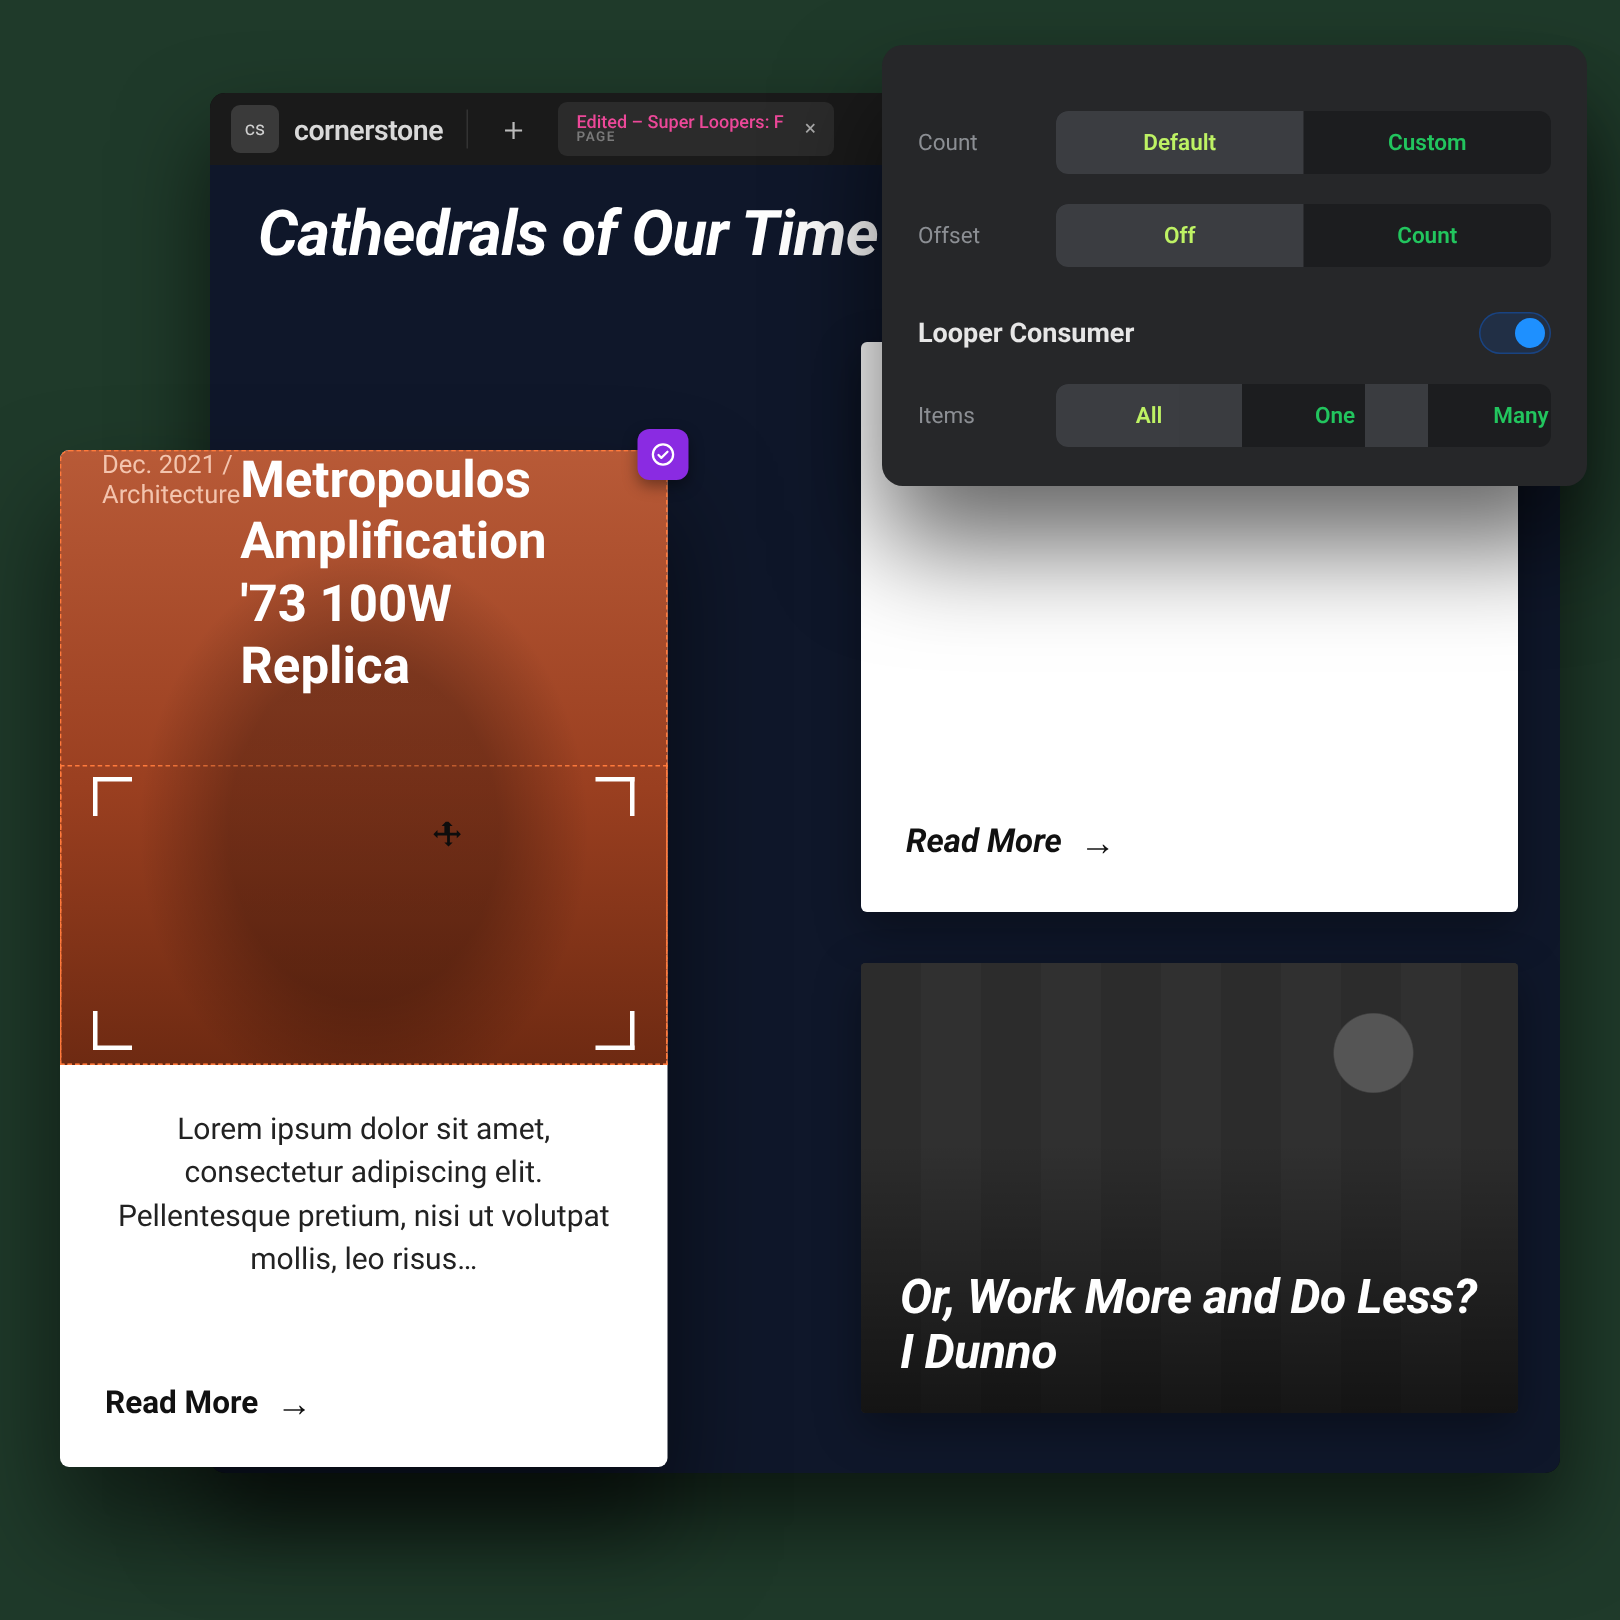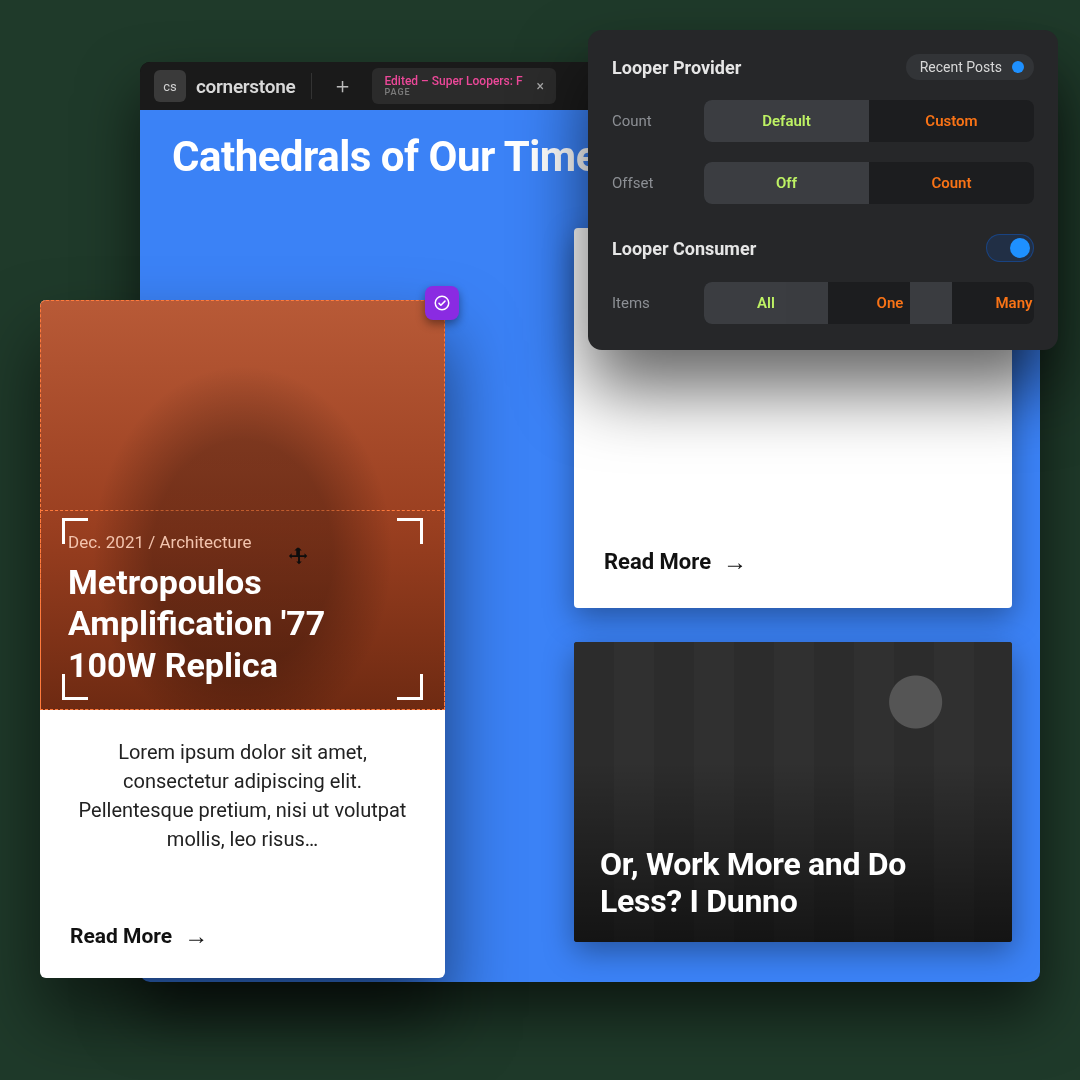--- a/index.html
+++ b/index.html
@@ -44,22 +44,23 @@
     border-radius: 6px;
     display: flex; align-items: center; gap: 10px;
   }
   .tab-text { display: flex; flex-direction: column; line-height: 1.05; }
   .tab-title { color: #ec4899; font-size: 12px; font-weight: 500; white-space: nowrap; max-width: 150px; overflow:hidden; text-overflow: ellipsis;}
   .tab-sub { color: #7a7a7a; font-size: 9px; letter-spacing: 1px; font-weight: 600; }
   .tab-close { color: #aaa; font-size: 14px; padding: 2px 4px; }
 
   .canvas {
     position: absolute; left: 0; right: 0; top: 48px; bottom: 0;
-    background: #3b82f6;
+    background: #0f172a;
     padding: 18px 28px;
+    font-style: italic;
   }
   .hero-title {
     color: #fff; font-weight: 700; font-size: 42px; line-height: 1.18;
     margin: 4px 0 18px 4px; letter-spacing: -0.5px;
   }
   .col-right {
     position: absolute;
     right: 28px; top: 118px;
     width: 438px;
     display: flex; flex-direction: column; gap: 34px;
@@ -105,21 +106,21 @@
     box-shadow: 0 40px 70px rgba(0,0,0,0.55);
     background: #fff;
     overflow: visible;
   }
   .sel-top {
     position: relative;
     height: 410px;
     background: linear-gradient(180deg, #b85a37 0%, #9a3f20 55%, #6e2a12 100%);
     border-radius: 6px 6px 0 0;
     padding: 0 28px 24px;
-    display: flex; flex-direction: column; justify-content: flex-end;
+    display: flex; flex-direction: row; justify-content: flex-end;
   }
   .sel-top::after{
     content:""; position:absolute; inset:0;
     background: radial-gradient(ellipse at 50% 62%, rgba(0,0,0,0.25) 0 90px, transparent 150px);
     border-radius:6px 6px 0 0;
   }
   .sel-top .outline {
     position: absolute; inset: 0;
     border: 1px dashed #ff7a3c;
     border-radius: 6px 6px 0 0;
@@ -168,21 +169,21 @@
     display:flex; align-items:center; gap:10px;
     background:#323437; border-radius:18px;
     padding:5px 10px 5px 14px; font-size:14px; color:#d8d8d8;
   }
   .dot{ width:12px; height:12px; border-radius:50%; background:#1e90ff;}
   .ctrl-row{ display:flex; align-items:center; margin-top:20px;}
   .ctrl-label{ width:92px; color:#8c8f94; font-size:15px;}
   .seg{ flex:1; display:flex; background:#1c1d1f; border-radius:8px; overflow:hidden; height:42px;}
   .seg > div{
     flex:1; display:flex; align-items:center; justify-content:center;
-    color:#f97316; font-size:15px; font-weight:600;
+    color:#22c55e; font-size:15px; font-weight:600;
   }
   .seg > div.active{ background:#3b3d41; color:#bef264; }
   .seg .div{ width:1px; background:#3a3c40; flex:0 0 1px;}
   .section-gap{ height:30px;}
   .toggle{
     width:48px; height:28px; border-radius:14px; background:#0a6bff22;
     border:1px solid #0a6bff55; position:relative;
   }
   .toggle .knob{ position:absolute; right:3px; top:3px; width:20px; height:20px; border-radius:50%; background:#1e90ff;}
   .seg3 > div{ flex:1;padding-left:42px;}
@@ -236,39 +237,32 @@
           <circle cx="12" cy="12" r="9" fill="none" stroke="#fff" stroke-width="2"></circle>
           <path d="M8 12.5l2.5 2.5L16 9.5" fill="none" stroke="#fff" stroke-width="2" stroke-linecap="round" stroke-linejoin="round"></path>
         </svg>
     </div>
     <div class="move-handle">
       <svg viewBox="0 0 24 24" width="22" height="22">
           <path d="M12 2l3 3h-2v5h5V8l3 3-3 3v-2h-5v5h2l-3 3-3-3h2v-5H4v2l-3-3 3-3v2h5V5H7l3-3z" fill="#111"></path>
         </svg>
     </div>
     <div class="sel-meta">Dec. 2021 / Architecture</div>
-    <div class="sel-title">Metropoulos Amplification '77 100W Replica</div>
+    <div class="sel-title">Metropoulos Amplification '73 100W Replica</div>
   </div>
   <div class="sel-body">
     <div class="sel-excerpt">Lorem ipsum dolor sit amet, consectetur adipiscing elit. Pellentesque pretium, nisi ut volutpat mollis, leo risus…</div>
     <div class="read-more">
       <span>Read More</span>
       <span class="arrow-icon">→</span>
     </div>
   </div>
 </div>
 
 <div class="panel">
-  <div class="panel-row">
-    <h3>Looper Provider</h3>
-    <div class="pill">
-      <span>Recent Posts</span>
-      <span class="dot"></span>
-    </div>
-  </div>
 
   <div class="ctrl-row">
     <div class="ctrl-label">Count</div>
     <div class="seg">
       <div class="active">Default</div>
       <div>Custom</div>
     </div>
   </div>
 
   <div class="ctrl-row">

